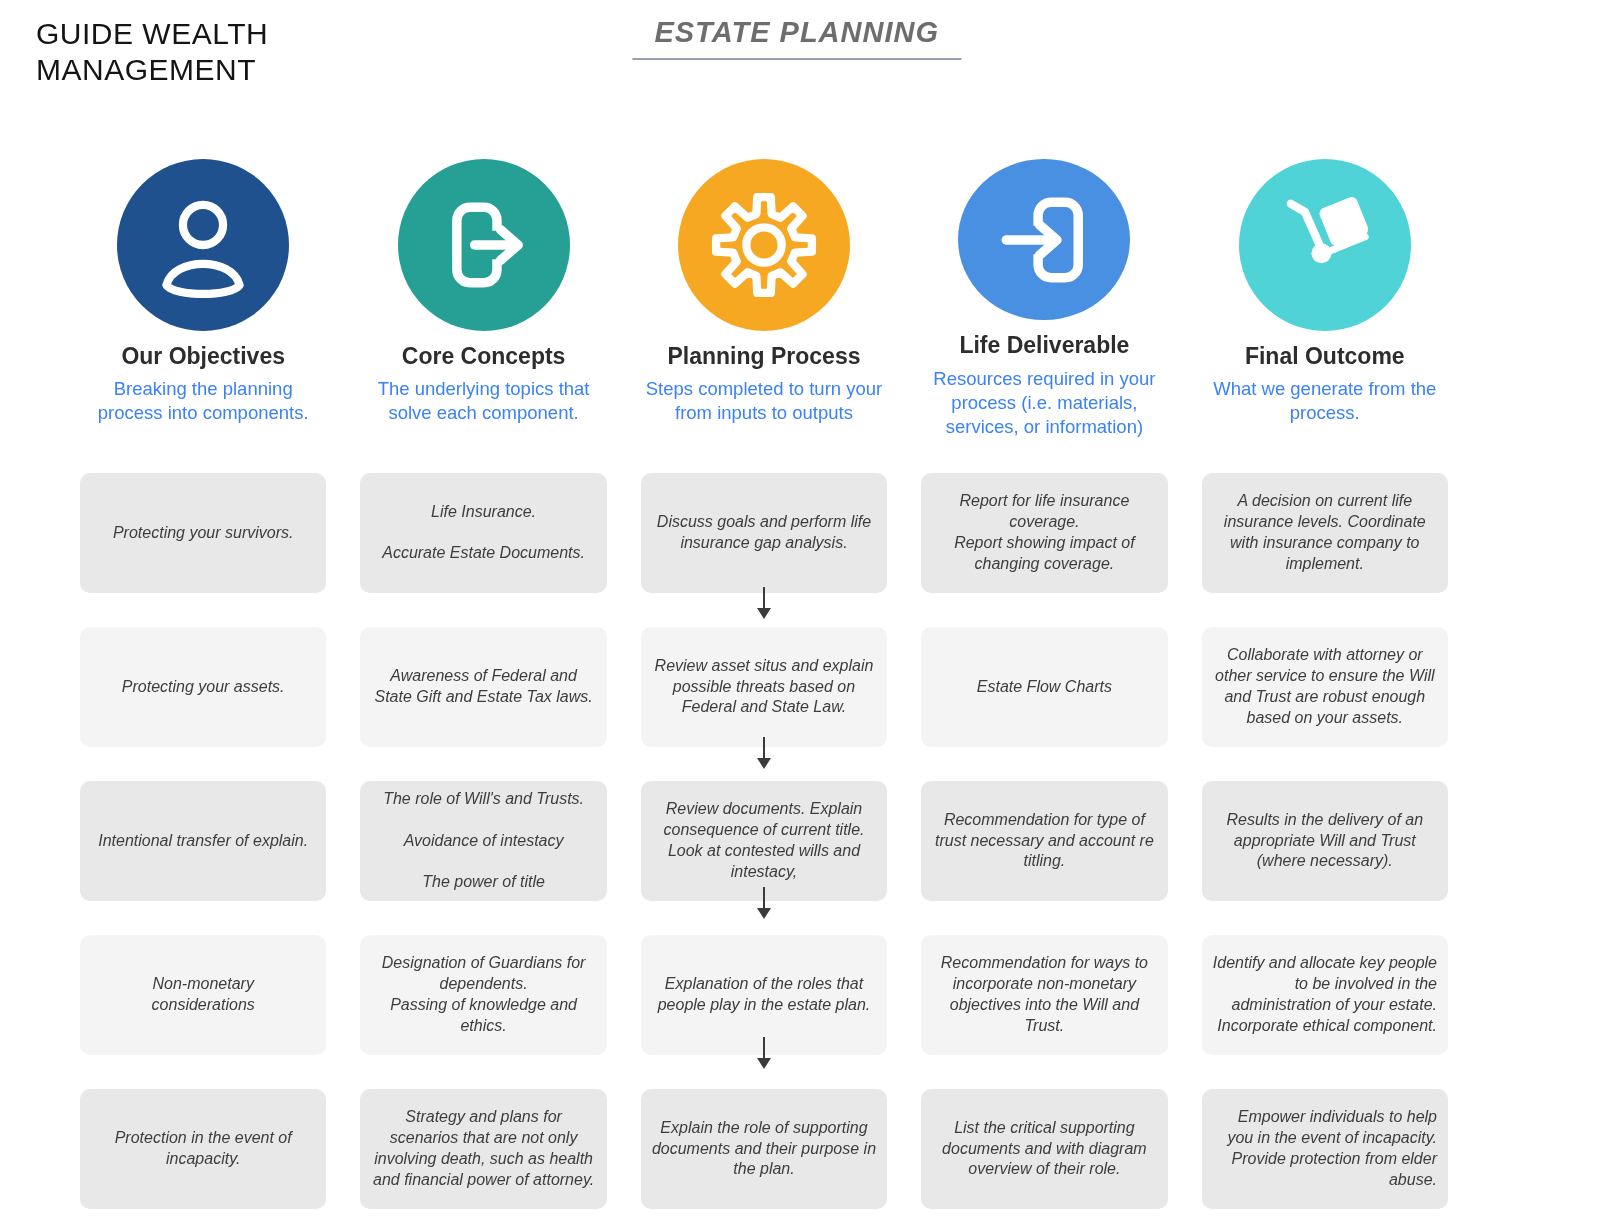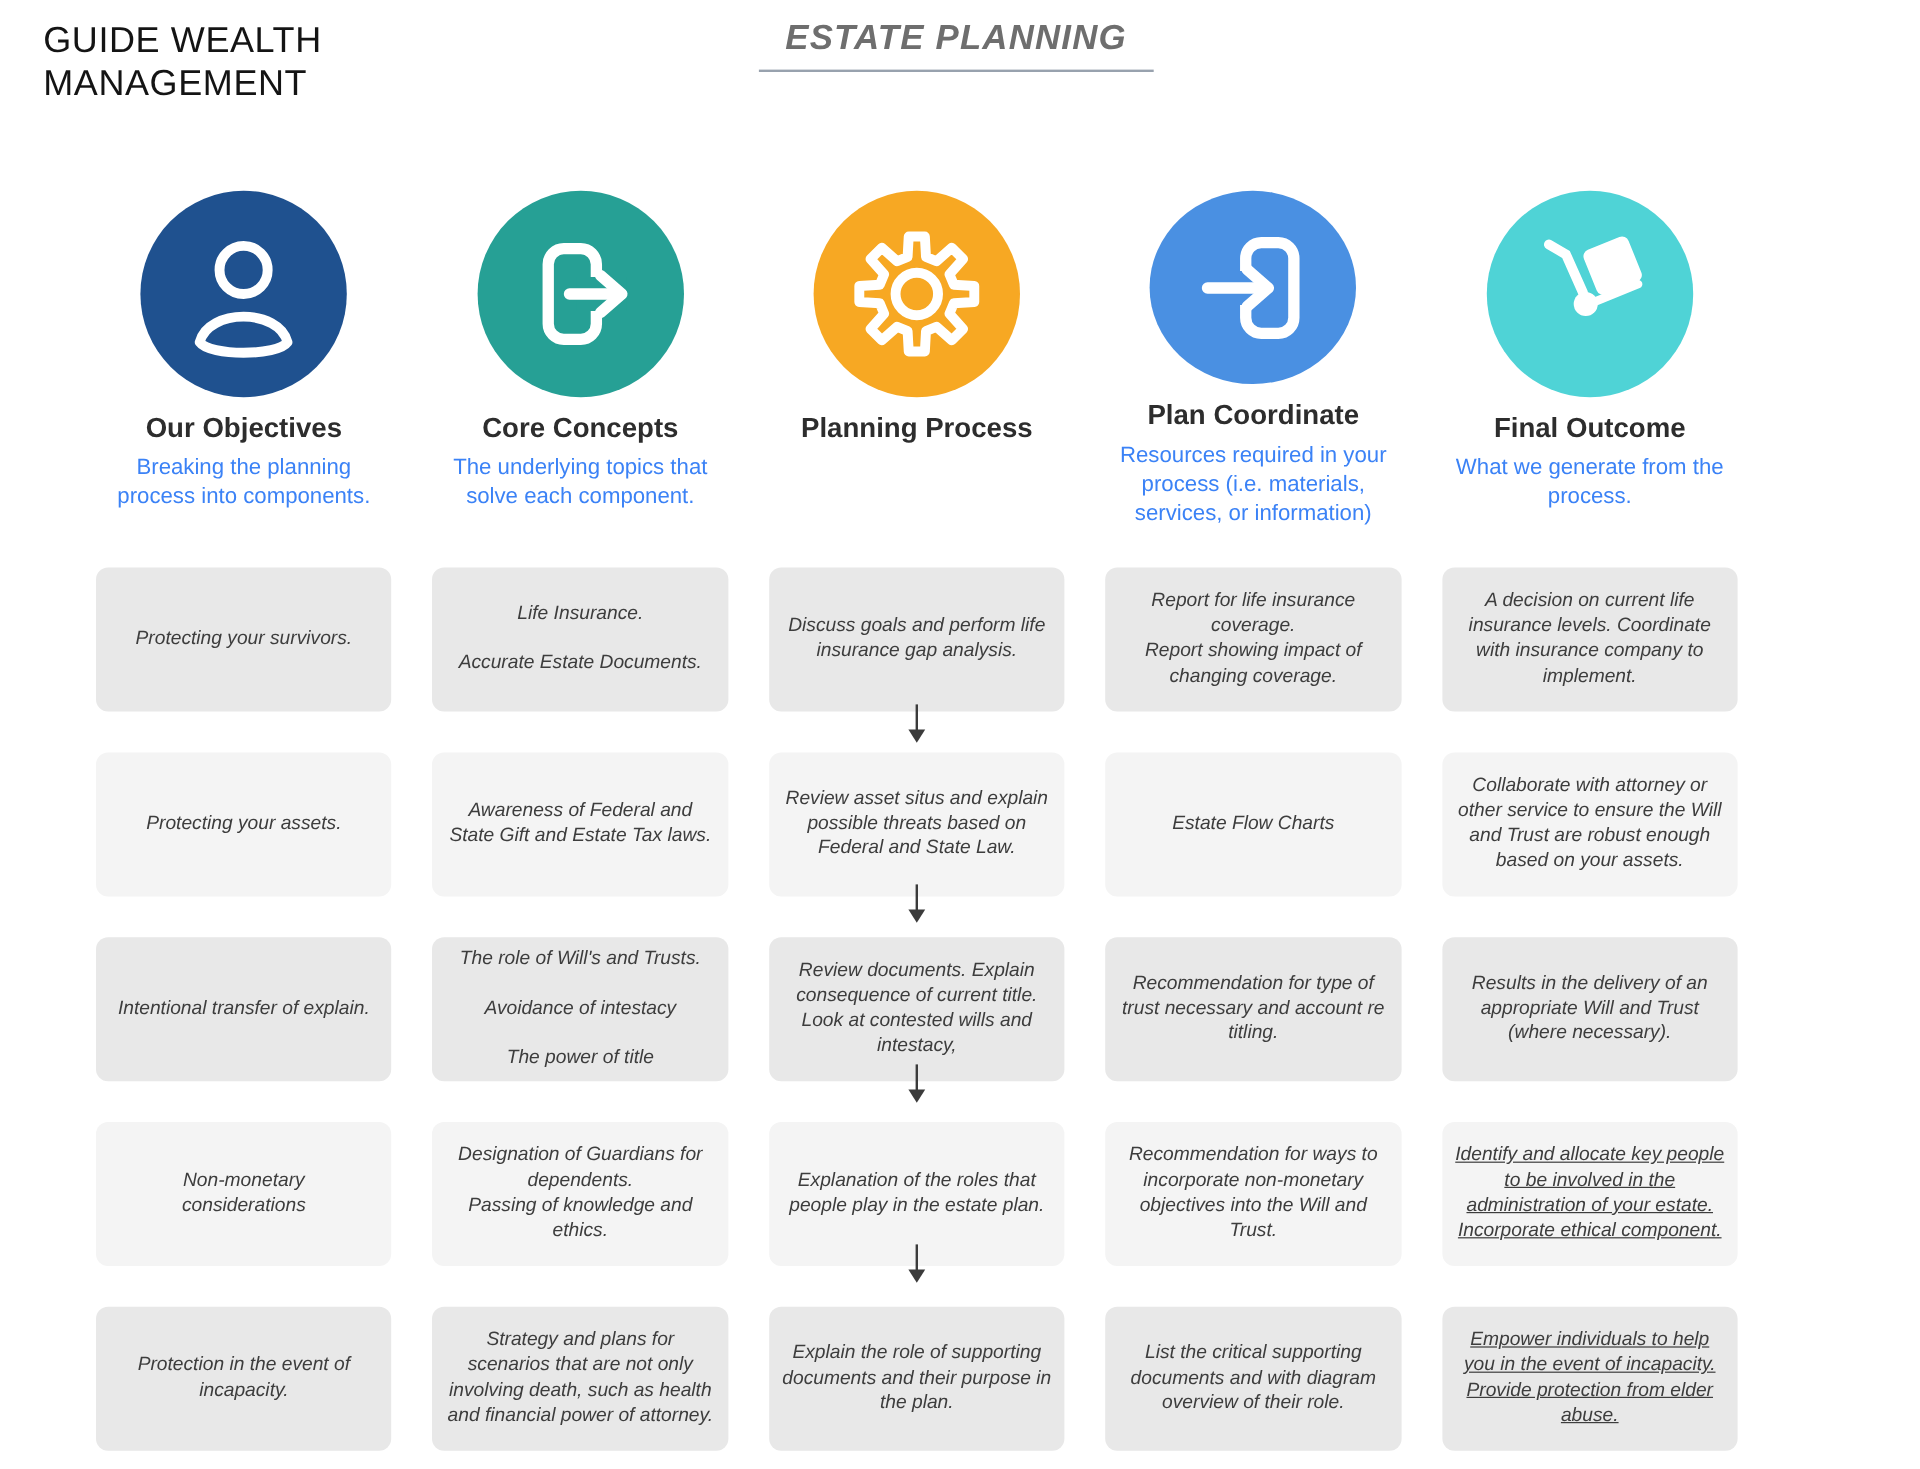--- a/index.html
+++ b/index.html
@@ -39,21 +39,21 @@
   .col-desc{font-size:18.5px;color:#3b82f6;line-height:1.3;margin:0;}
   
   .cell{
     border-radius:10px;display:flex;align-items:center;justify-content:center;
     padding:6px 11px;box-sizing:border-box;
   }
   .cell .cell-text{
     font-style:italic;font-size:16px;line-height:1.3;color:#3d3d3d;
     text-align:center;white-space:pre-line;width:100%;
   }
-  .cell.align-left .cell-text{text-align:center;text-decoration:underline;}
+  .cell.align-left .cell-text{text-align:right;}
   .row-odd{background:#e8e8e8;}
   .row-even{background:#f4f4f4;}
   
   .flow-arrow{position:absolute;left:756px;width:16px;height:33px;}
   .flow-arrow .shaft{position:absolute;left:7px;top:0;width:2px;height:23px;background:#3b3b3b;}
   .flow-arrow .head{
     position:absolute;left:1px;top:21px;width:0;height:0;
     border-left:7px solid transparent;border-right:7px solid transparent;
     border-top:11px solid #3b3b3b;
   }
@@ -92,32 +92,33 @@
   </div>
 
   <div class="col-header">
     <div class="icon-circle" style="background: rgb(247, 168, 35); color: rgb(247, 168, 35);">
       <svg viewBox="0 0 100 100" aria-hidden="true">
         <path id="gear-path" fill="none" stroke="#fff" stroke-width="7" stroke-linejoin="round" d="M76.2 43.5 L 90.6 44.3 L 90.6 55.7 L 76.2 56.5 L 73.1 63.9 L 82.7 74.7 L 74.7 82.7 L 63.9 73.1 L 56.5 76.2 L 55.7 90.6 L 44.3 90.6 L 43.5 76.2 L 36.1 73.1 L 25.3 82.7 L 17.3 74.7 L 26.9 63.9 L 23.8 56.5 L 9.4 55.7 L 9.4 44.3 L 23.8 43.5 L 26.9 36.1 L 17.3 25.3 L 25.3 17.3 L 36.1 26.9 L 43.5 23.8 L 44.3 9.4 L 55.7 9.4 L 56.5 23.8 L 63.9 26.9 L 74.7 17.3 L 82.7 25.3 L 73.1 36.1 Z"></path>
         <circle cx="50" cy="50" r="15" fill="none" stroke="#fff" stroke-width="7"></circle>
       </svg>
     </div>
     <h2 class="col-heading">Planning Process</h2>
+    <p class="col-desc">Steps completed to turn your from inputs to outputs</p>
   </div>
 
   <div class="col-header">
     <div class="icon-circle" style="background: rgb(74, 144, 226); color: rgb(74, 144, 226);">
       <svg viewBox="0 0 100 100" aria-hidden="true">
         <rect x="45" y="18" width="34" height="64" rx="11" fill="none" stroke="#fff" stroke-width="8"></rect>
         <line x1="18" y1="50" x2="57" y2="50" stroke="currentColor" stroke-width="24"></line>
         <line x1="18" y1="50" x2="52" y2="50" stroke="#fff" stroke-width="8" stroke-linecap="round"></line>
         <path d="M46 37 L61 50 L46 63" fill="none" stroke="#fff" stroke-width="8" stroke-linecap="round" stroke-linejoin="round"></path>
       </svg>
     </div>
-    <h2 class="col-heading">Plan Coordinate</h2>
+    <h2 class="col-heading">Life Deliverable</h2>
     <p class="col-desc">Resources required in your process (i.e. materials, services, or information)</p>
   </div>
 
   <div class="col-header">
     <div class="icon-circle" style="background: rgb(79, 211, 214); color: rgb(79, 211, 214);">
       <svg viewBox="0 0 100 100" aria-hidden="true">
         <path d="M21 15 L33 22 L45 49" fill="none" stroke="#fff" stroke-width="7" stroke-linecap="round"></path>
         <rect x="49" y="13" width="34" height="34" rx="5" fill="#fff" transform="rotate(-22 66 30)"></rect>
         <line x1="52" y1="56" x2="84" y2="43" stroke="#fff" stroke-width="6" stroke-linecap="round"></line>
         <circle cx="47" cy="57" r="8.5" fill="#fff"></circle>

